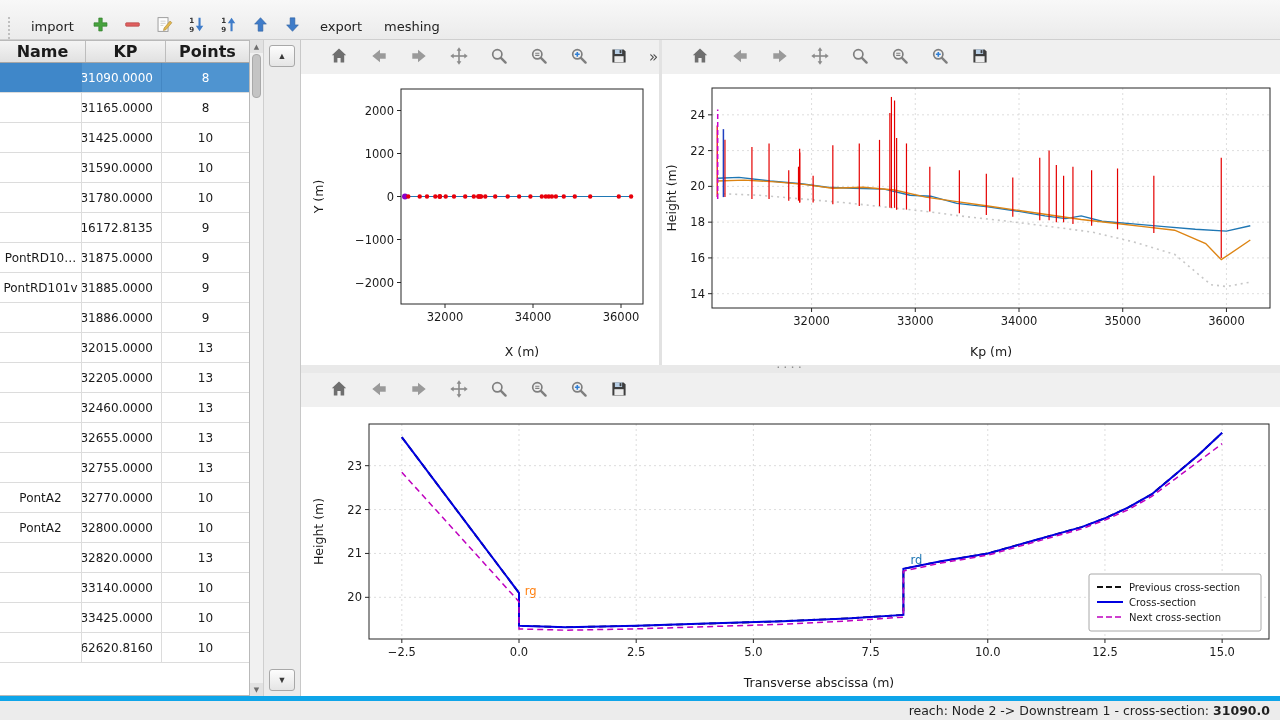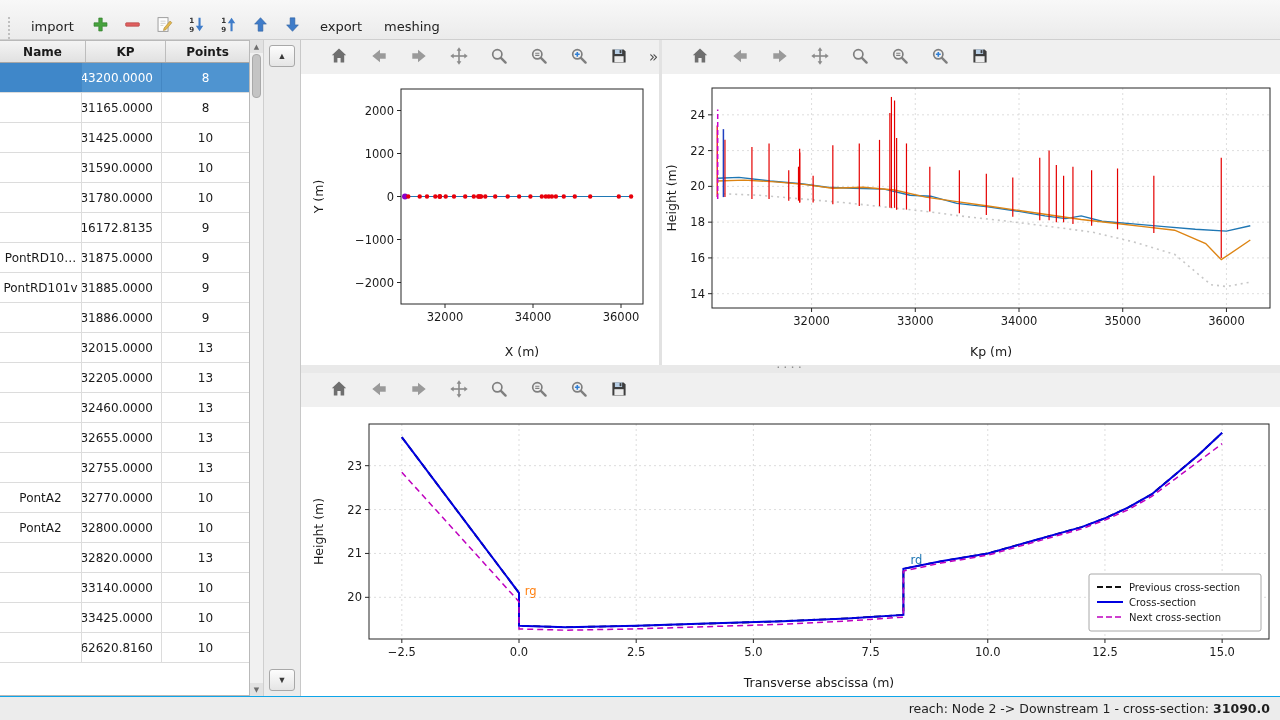--- a/index.html
+++ b/index.html
@@ -13,21 +13,21 @@
   .tbtn{background:transparent;border:1px solid transparent;border-radius:3px;padding:4px 9px;
         font:inherit;color:#222;display:flex;align-items:center;justify-content:center;cursor:default}
   .tbtn.icon{width:30px;height:30px;padding:0}
   .tbtn .icn{display:flex;align-items:center;justify-content:center}
 
   
   .main{display:flex;height:656px}
 
   
   .table-panel{width:250px;background:#fff;border:1px solid #b9b9b9;border-left:none;display:flex;flex-direction:column;overflow:hidden}
-  .thead{display:flex;height:22px;background:linear-gradient(#f4f4f4,#e1e1e1);border-bottom:1px solid #a6a6a6;font-weight:bold;font-size:12px;flex:none}
+  .thead{display:flex;height:22px;background:linear-gradient(#f4f4f4,#e1e1e1);border-bottom:1px solid #a6a6a6;font-weight:bold;font-size:16px;flex:none}
   .th{display:flex;align-items:center;justify-content:center;border-right:1px solid #bdbdbd}
   .th.name{width:86px}.th.kp{width:80px}.th.points{flex:1;border-right:none}
   .tbody{flex:1;overflow:hidden}
   .tr{display:flex;height:30px;border-bottom:1px solid #dcdcdc;font-size:12px;background:#fff}
   .td{border-right:1px solid #dcdcdc;display:flex;align-items:center;overflow:hidden;white-space:nowrap}
   .td.name{width:82px;justify-content:center}
   .td.kp{width:80px;justify-content:flex-end;padding-right:8px}
   .td.points{flex:1;justify-content:center;border-right:none}
   .tr.sel{background:#4f94d0;color:#fff}
   .tr.sel .td{border-right-color:#4487c3;border-bottom-color:#4487c3}
@@ -53,21 +53,21 @@
   .plot-panel.right{flex:1}
   .plot-panel.bottom{flex:1}
   .mpl-toolbar{height:34px;display:flex;align-items:center;padding-left:26px;gap:16px;flex:none}
   .mplbtn{width:24px;height:24px;border:none;background:transparent;display:flex;align-items:center;justify-content:center;cursor:default}
   .overflow{color:#4a4a4a;font-size:15px;margin-left:2px}
   svg.chart{display:block;background:#fff}
   .hsplitter{height:8px;background:#e9e9e9;display:flex;align-items:center;justify-content:center}
   .hsplitter .dots{color:#8f8f8f;font-size:13px;letter-spacing:3px;line-height:4px;margin-top:-3px}
 
   
-  .statusbar{height:24px;background:#ececec;border-top:1px solid #0ea5e9;display:flex;align-items:center;
+  .statusbar{height:24px;background:#ececec;border-top:5px solid #0ea5e9;display:flex;align-items:center;
              justify-content:flex-end;padding-right:10px;font-size:12.5px;color:#1f1f1f}
   .statusbar b{margin-left:4px}
 </style>
 </head>
 <body>
 
 <div class="app">
 
   <div class="topbar">
     <span class="tb-handle"></span>
@@ -135,21 +135,21 @@
 
     <div class="table-panel">
       <div class="thead">
         <div class="th name">Name</div>
         <div class="th kp">KP</div>
         <div class="th points">Points</div>
       </div>
       <div class="tbody" id="tbody">
           <div class="tr sel">
             <div class="td name"></div>
-            <div class="td kp">43200.0000</div>
+            <div class="td kp">31090.0000</div>
             <div class="td points">8</div>
           </div>
           <div class="tr">
             <div class="td name"></div>
             <div class="td kp">31165.0000</div>
             <div class="td points">8</div>
           </div>
           <div class="tr">
             <div class="td name"></div>
             <div class="td kp">31425.0000</div>

